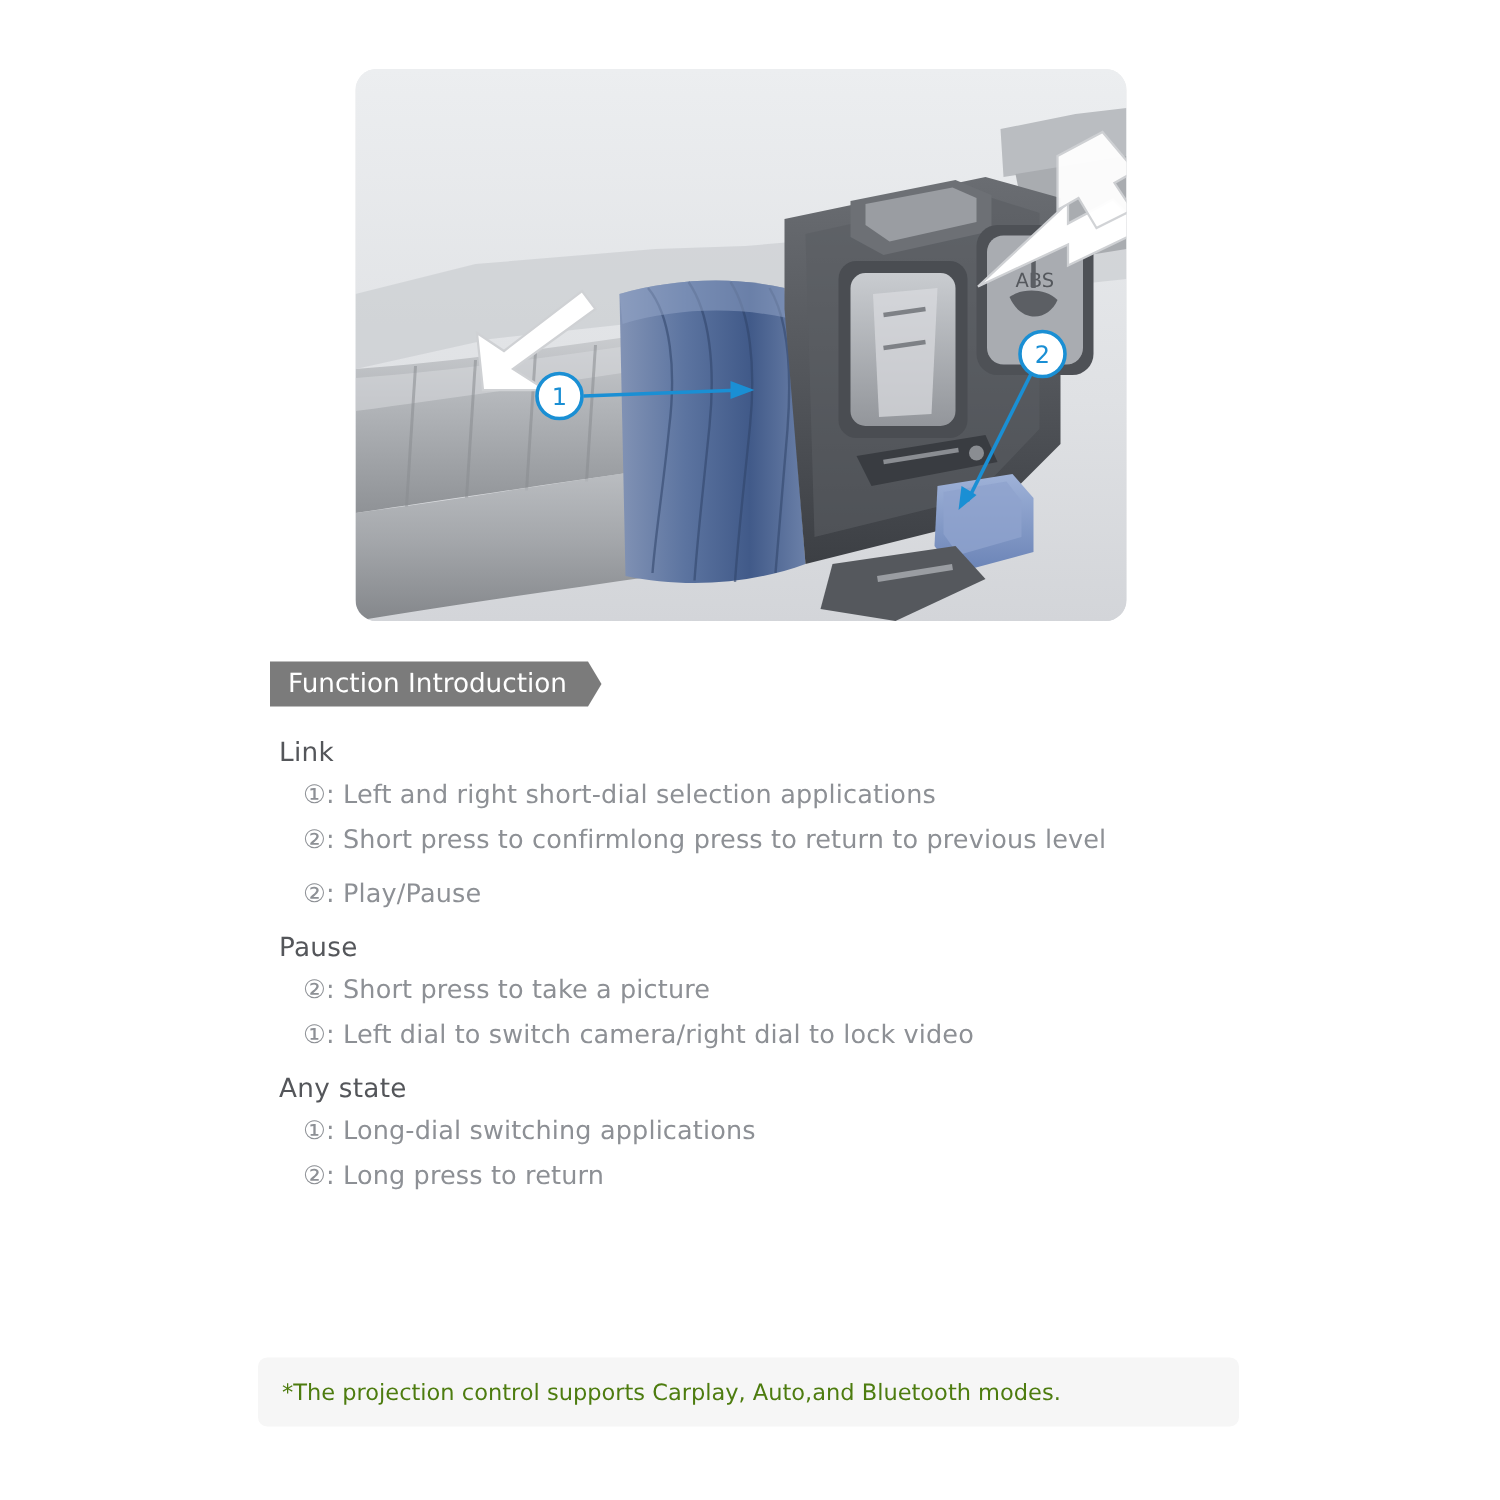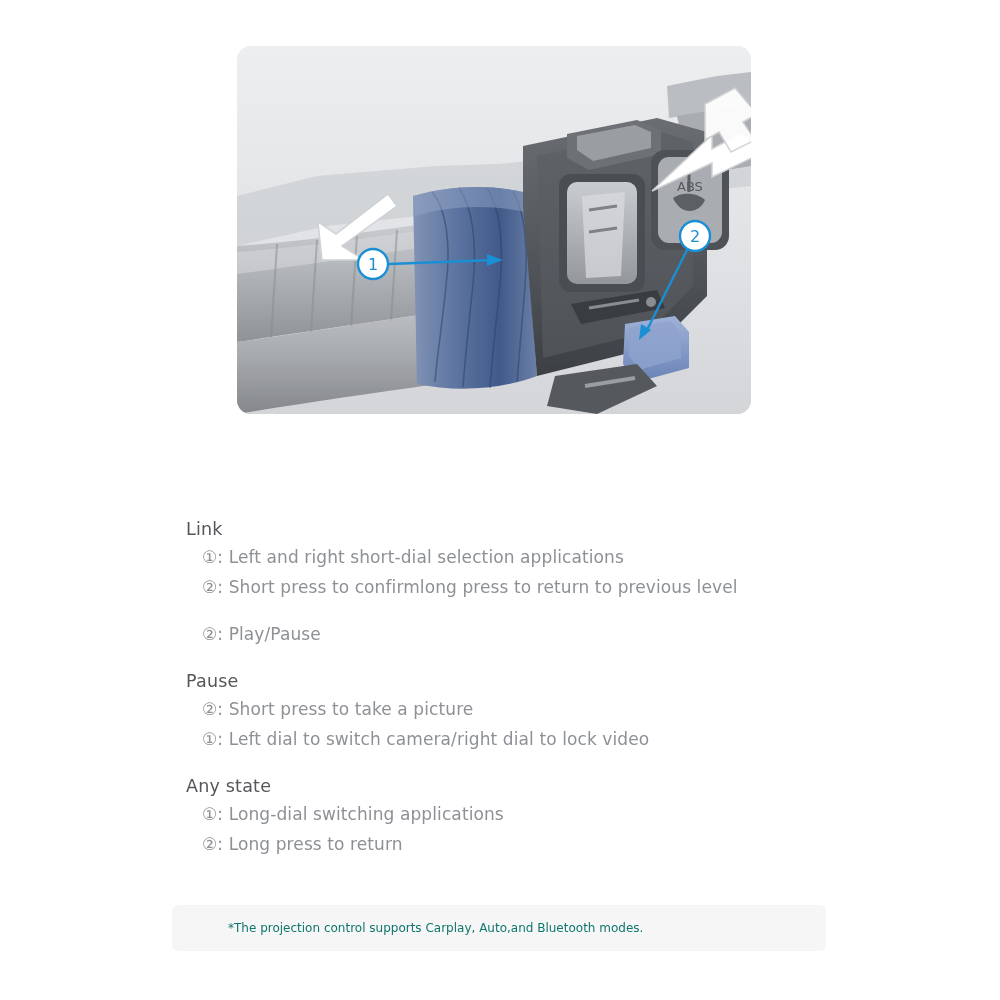--- a/index.html
+++ b/index.html
@@ -72,21 +72,20 @@
 
   
   .content {
     position: absolute;
     left: 186px;
     top: 492px;
     width: 700px;
   }
   .group {
     margin-bottom: 16px;
-    margin-top: 27px;
   }
   .group-title {
     font-size: 17.5px;
     color: #54565a;
     margin: 0 0 8px 0;
     letter-spacing: .2px;
   }
   .group .line {
     font-size: 17px;
     color: #8d9095;
@@ -103,23 +102,22 @@
     width: 654px;
     height: 46px;
     background: #f6f6f6;
     border-radius: 6px;
     display: flex;
     align-items: center;
     padding-left: 16px;
     box-sizing: border-box;
   }
   .footnote span {
-    font-size: 12px;
-    color: #0f766e;
-    margin-left: 40px;
+    font-size: 15px;
+    color: #4d7c0f;
   }
 </style>
 </head>
 <body>
 
 <div class="page">
 
   <div class="illustration">
     <svg viewBox="0 0 514 368" xmlns="http://www.w3.org/2000/svg">
       <defs>
@@ -224,20 +222,23 @@
       <circle cx="136" cy="218" r="15" fill="#ffffff" stroke="#1a8fd4" stroke-width="2.4"></circle>
       <text x="136" y="224" text-anchor="middle" font-family="DejaVu Sans, sans-serif" font-size="16" fill="#1a8fd4">1</text>
 
       <line x1="452" y1="200" x2="408" y2="288" stroke="#1a8fd4" stroke-width="2.4"></line>
       <path d="M404,278 L402,294 L414,284 Z" fill="#1a8fd4"></path>
       <circle cx="458" cy="190" r="15" fill="#ffffff" stroke="#1a8fd4" stroke-width="2.4"></circle>
       <text x="458" y="196" text-anchor="middle" font-family="DejaVu Sans, sans-serif" font-size="16" fill="#1a8fd4">2</text>
     </svg>
   </div>
 
+  <div class="banner-wrap">
+    <div class="banner">Function Introduction</div>
+  </div>
 
   <div class="content">
 
     <div class="group">
       <div class="group-title">Link</div>
       <div class="line">①:  Left and right short-dial  selection applications</div>
       <div class="line">②:  Short press to confirmlong press to return to previous level</div>
     </div>
 
     <div class="group">

